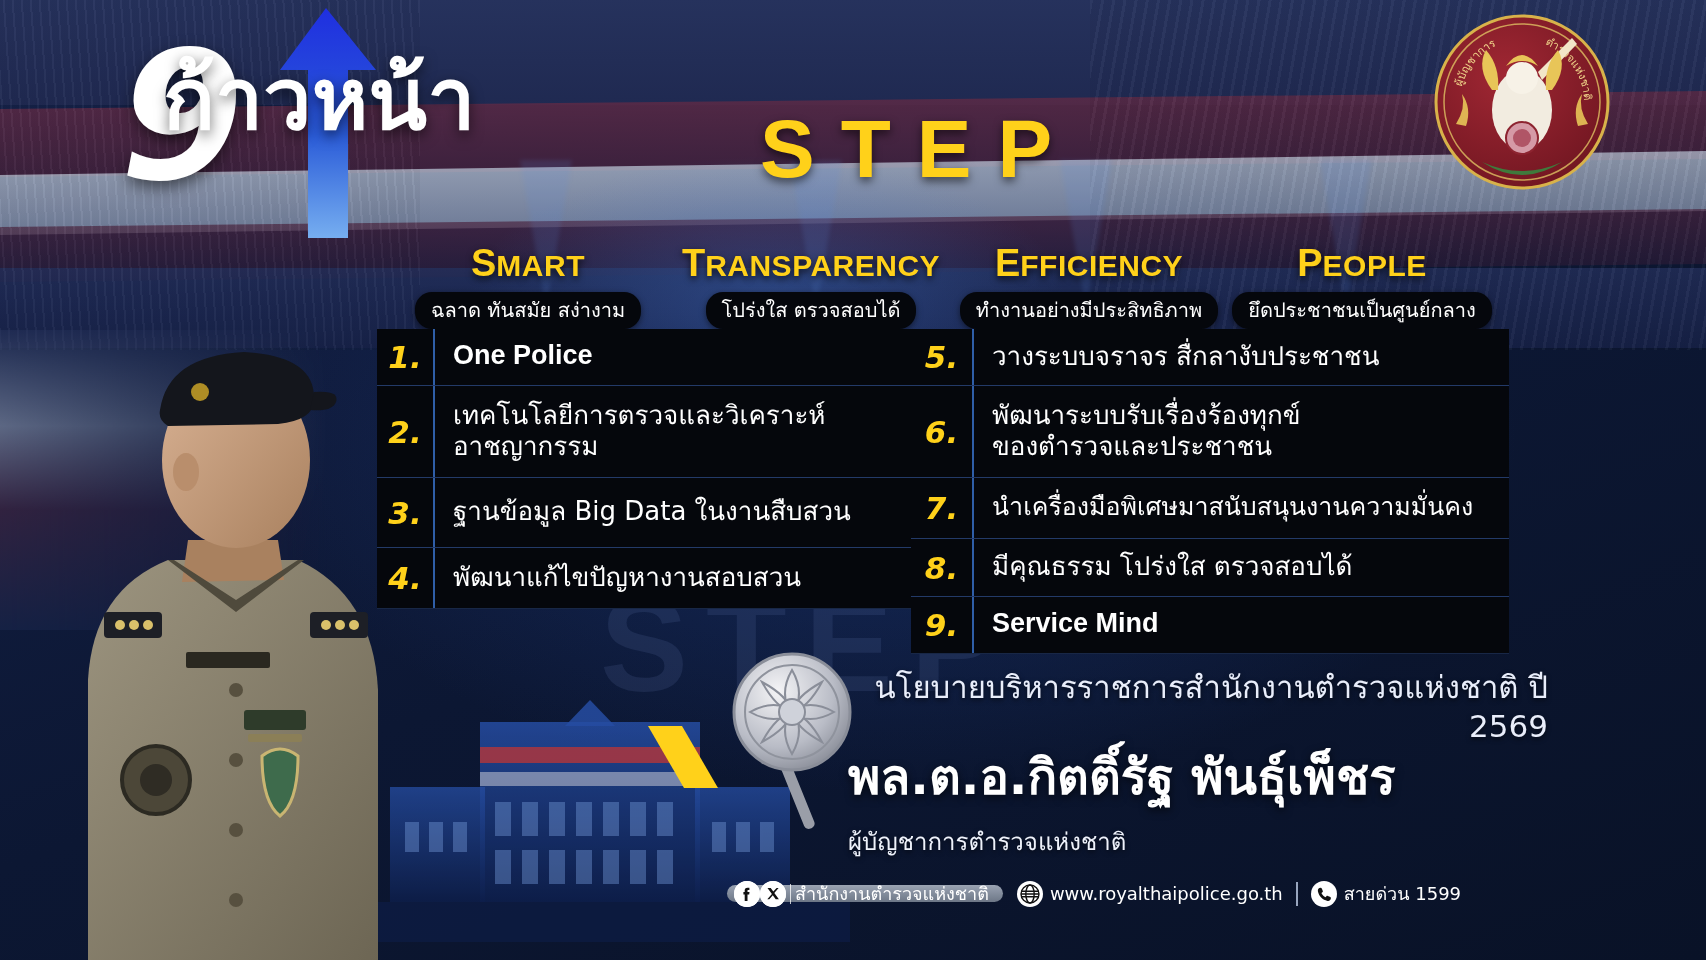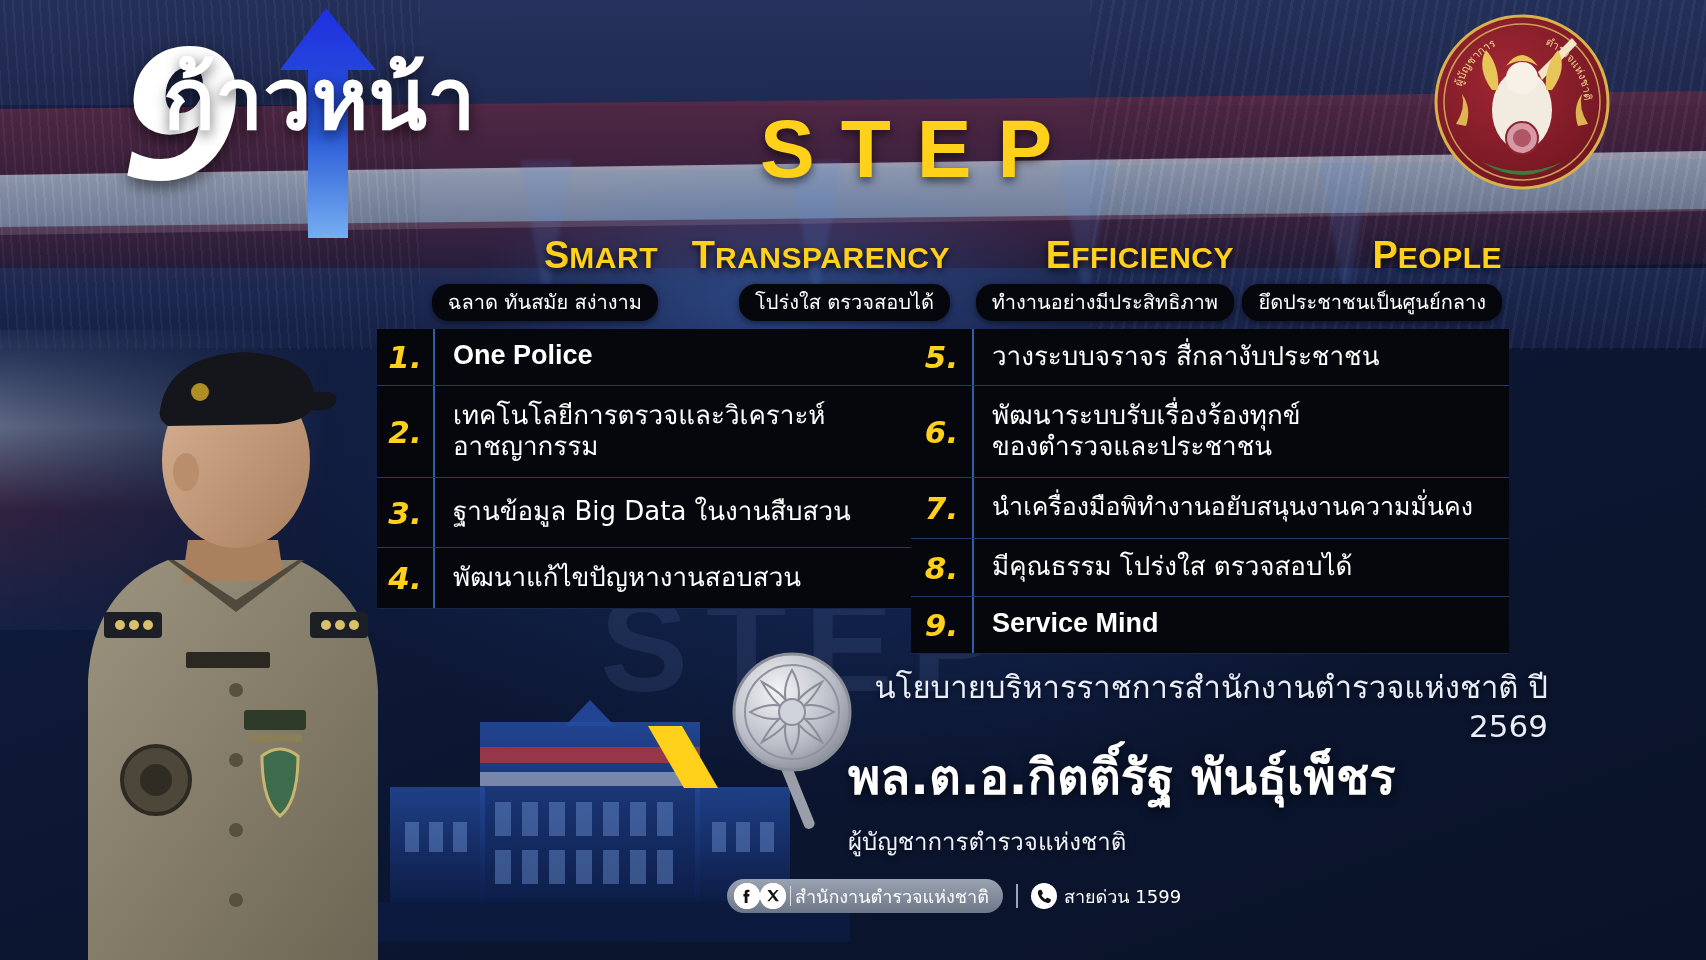--- a/index.html
+++ b/index.html
@@ -92,21 +92,21 @@
     color:#FFD11A; line-height:1;
     text-shadow:0 4px 10px rgba(0,0,0,.6);
   }
 
   
   .emblem { position:absolute; right:96px; top:14px; width:176px; height:176px; }
 
   
   .acronyms { position:absolute; left:0; top:232px; width:1706px; height:86px; }
   .acro {
-    position:absolute; top:4px; text-align:right;
+    position:absolute; top:12px; text-align:center;
   }
   .acro .word {
     color:#FFD11A; font-weight:bold; white-space:nowrap; line-height:1;
     text-shadow:0 3px 7px rgba(0,0,0,.75);
     font-family:"Liberation Sans",sans-serif;
   }
   .acro .word .cap { font-size:38px; }
   .acro .word .rest { font-size:30px; letter-spacing:.5px; }
   .pill {
     margin-top:10px; display:inline-block;
@@ -170,21 +170,21 @@
 
   
   .footer {
     position:absolute; left:727px; top:879px;
     display:flex; align-items:center; gap:0;
     font-family:"DejaVu Sans","Liberation Sans",sans-serif;
   }
   .fgroup {
     display:flex; align-items:center; gap:0;
     background:linear-gradient(180deg,#9aa3b2,#6d7787);
-    border-radius:18px; padding:4px 14px 4px 7px; height:34px;
+    border-radius:18px; padding:4px 14px 4px 7px; height:17px;
   }
   .fgroup .sep { width:1px; height:20px; background:rgba(255,255,255,.75); margin:0 4px; }
   .fgroup .label { color:#ffffff; font-size:18px; white-space:nowrap; }
   .fitem { display:flex; align-items:center; gap:7px; margin-left:14px; }
   .fitem .label { color:#ffffff; font-size:18px; white-space:nowrap; }
   .divider { width:2px; height:24px; background:rgba(200,215,240,.75); margin:0 13px; }
   .circ {
     width:26px; height:26px; border-radius:50%;
     background:#fff; display:flex; align-items:center; justify-content:center;
     color:#111; font-weight:bold; font-size:17px; flex:0 0 auto;
@@ -422,21 +422,21 @@
       <div class="num">5.</div>
       <div class="txt">วางระบบจราจร สื่กลางับประชาชน</div>
     </div>
     <div class="row" style="min-height:92px">
       <div class="num">6.</div>
       <div class="txt">พัฒนาระบบรับเรื่องร้องทุกข์
 ของตำรวจและประชาชน</div>
     </div>
     <div class="row" style="min-height:61px">
       <div class="num">7.</div>
-      <div class="txt" style="font-size:25px">นำเครื่องมือพิทำงานอยับสนุนงานความมั่นคง</div>
+      <div class="txt" style="font-size:25px">นำเครื่องมือพิเศษมาสนับสนุนงานความมั่นคง</div>
     </div>
     <div class="row" style="min-height:58px">
       <div class="num">8.</div>
       <div class="txt">มีคุณธรรม โปร่งใส ตรวจสอบได้</div>
     </div>
     <div class="row" style="min-height:58px">
       <div class="num">9.</div>
       <div class="txt latin">Service Mind</div>
     </div>
   </div>
@@ -486,20 +486,33 @@
       <span class="circ">
         <svg width="26" height="26" viewBox="0 0 26 26">
             <circle cx="13" cy="13" r="13" fill="#fff"></circle>
             <path d="M7.5 7h3.2l2.6 3.6L16.6 7h2l-4.3 5 4.6 6.2h-3.2l-2.9-3.9-3.5 3.9h-2l4.6-5.2L7.5 7z" fill="#111"></path>
           </svg>
       </span>
       <span class="sep"></span>
       <span class="label">สำนักงานตำรวจแห่งชาติ</span>
     </div>
 
+    <div class="fitem">
+      <span class="circ">
+        <svg width="26" height="26" viewBox="0 0 26 26">
+            <circle cx="13" cy="13" r="12" fill="#fff"></circle>
+            <g fill="none" stroke="#111" stroke-width="1.4">
+              <circle cx="13" cy="13" r="9"></circle>
+              <ellipse cx="13" cy="13" rx="4.2" ry="9"></ellipse>
+              <path d="M4.2 10.2h17.6M4.2 15.8h17.6M4 13h18"></path>
+            </g>
+          </svg>
+      </span>
+      <span class="label">www.royalthaipolice.go.th</span>
+    </div>
 
     <div class="divider"></div>
 
     <div class="fitem" style="margin-left:0">
       <span class="circ">
         <svg width="26" height="26" viewBox="0 0 26 26">
             <circle cx="13" cy="13" r="12" fill="#fff"></circle>
             <path d="M9.6 6.8c.7 0 1.1.4 1.4 1.1l.8 2c.2.6.1 1-.4 1.4l-1 .8c.8 1.9 2.3 3.4 4.2 4.2l.8-1c.4-.5.8-.6 1.4-.4l2 .8c.7.3 1.1.7 1.1 1.4 0 2-1.6 3.2-3.4 2.8-5-1-8.6-4.6-9.6-9.6-.4-1.8.8-3.4 2.7-3.5z" fill="#111"></path>
           </svg>
       </span>

